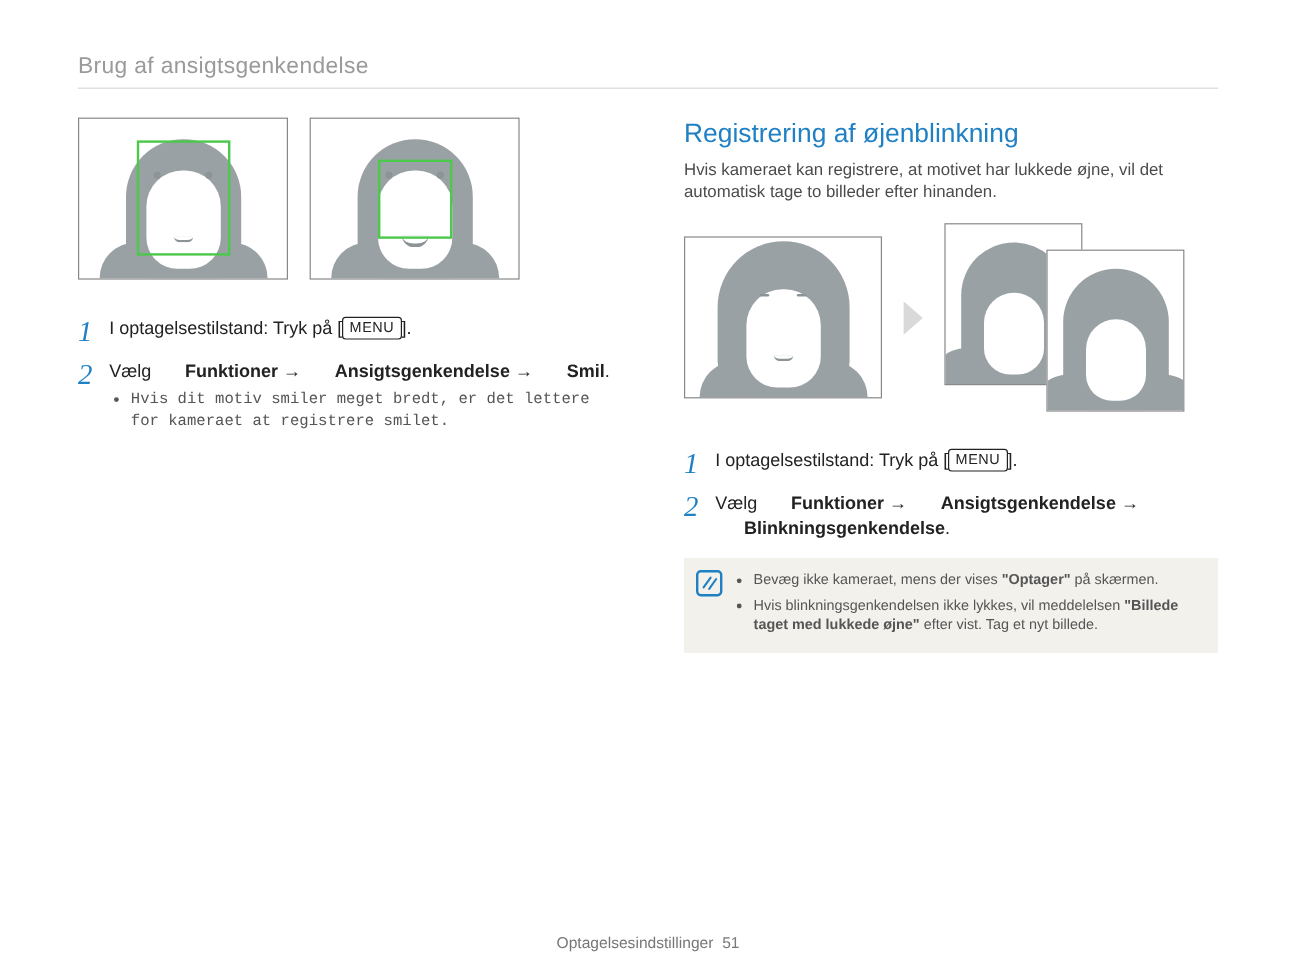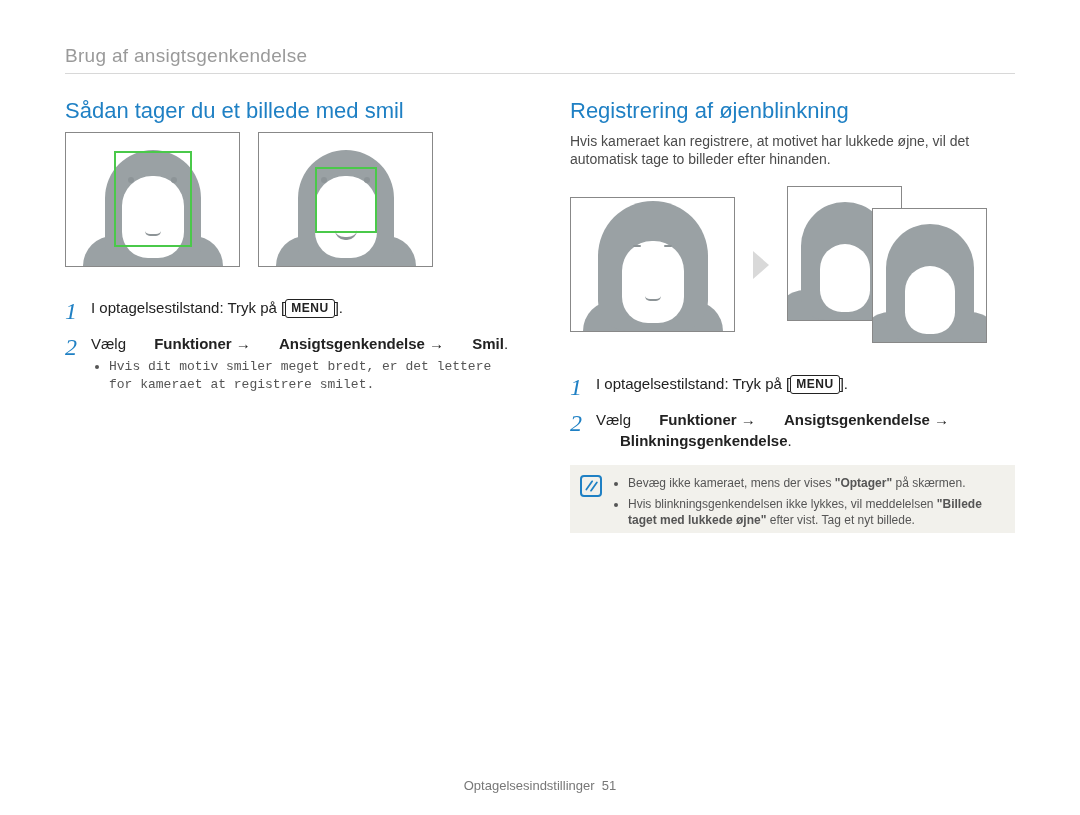--- a/index.html
+++ b/index.html
@@ -98,32 +98,32 @@
     line-height: 1;
     padding-top: 2px;
   }
   .step-body { flex: 1; font-size: 15px; color: #222; line-height: 1.4; }
   .menu-badge {
     display: inline-block;
     border: 1.5px solid #222;
     border-radius: 3px;
     padding: 0 5px;
     font-size: 12px;
-    font-weight: bold;
+    font-weight: normal;
     letter-spacing: 0.5px;
     vertical-align: 1px;
   }
   .step-body .bold { font-weight: bold; margin-left: 24px; }
   .bullet-sub { list-style: disc; margin-left: 18px; margin-top: 4px; font-size: 13px; color: #555; }
   .bullet-sub li { margin-bottom: 3px; line-height: 1.35; font-family: Liberation Mono, monospace; }
   .note-box {
     background: #f2f1ec;
     display: flex;
     gap: 10px;
-    padding: 10px 14px 1px 10px;
+    padding: 10px 14px 12px 10px;
     font-size: 12px;
     color: #555;
     margin-top: 14px;
   }
   .note-icon {
     width: 22px; height: 22px; flex: none;
     border: 2px solid #1f80c4; border-radius: 4px;
     color: #1f80c4; display:flex; align-items:center; justify-content:center;
     transform: rotate(0deg);
     position: relative;
@@ -140,21 +140,20 @@
   }
 </style>
 </head>
 <body>
 
 <div class="breadcrumb">Brug af ansigtsgenkendelse</div>
 
 <div class="columns">
 
   <div class="col">
-    <h2 class="section-title">Sådan tager du et billede med smil</h2>
 
     <div class="img-row">
       <div class="img-frame">
         <div class="face">
           <div class="shoulders"></div>
           <div class="hair"></div>
           <div class="skin"></div>
           <div class="eye l"></div>
             <div class="eye r"></div>
           <div class="mouth"></div>

